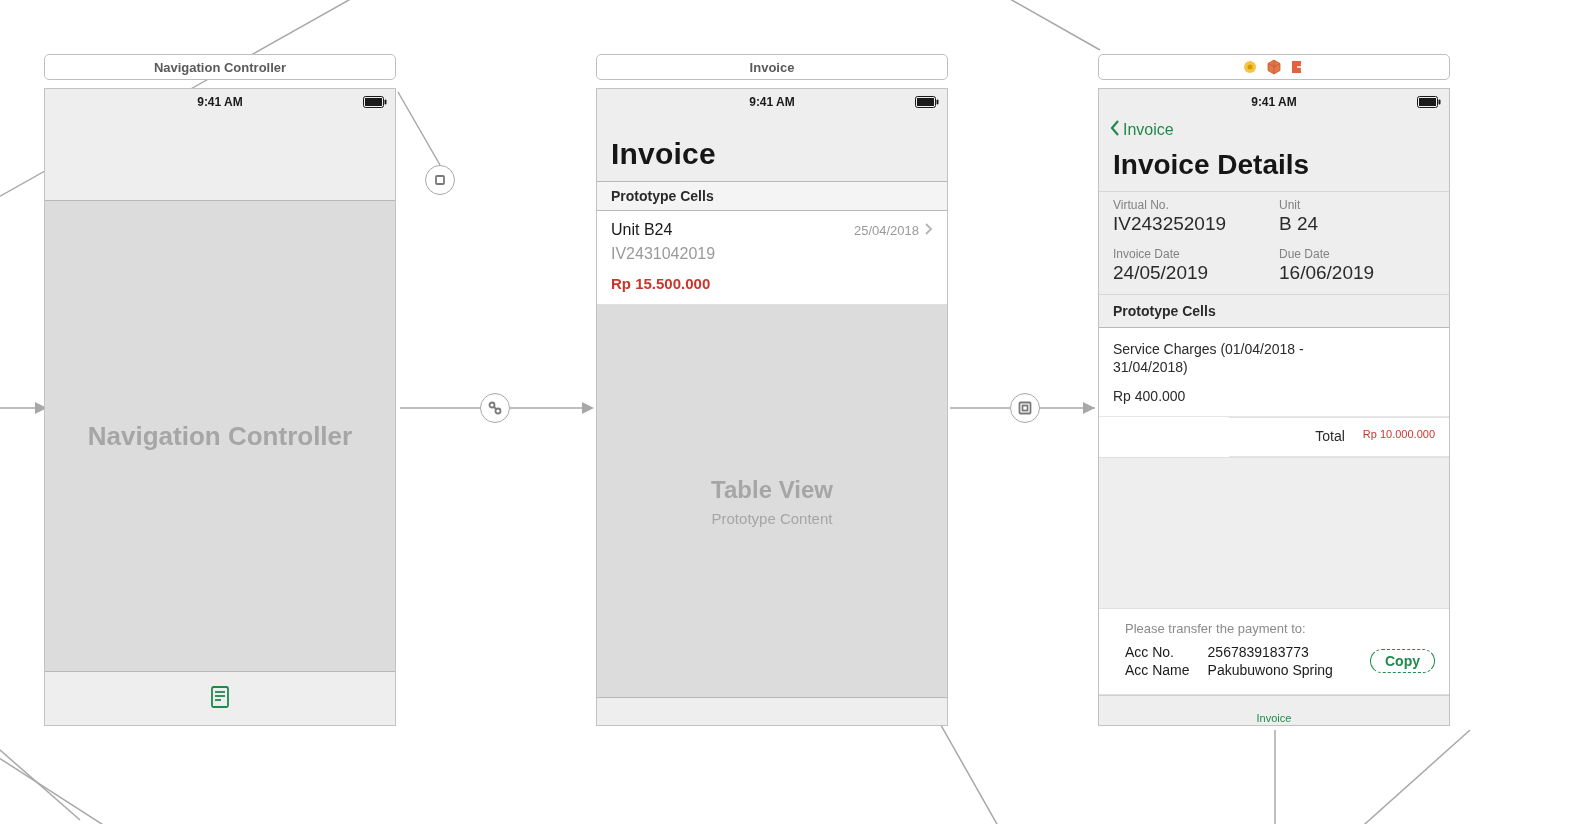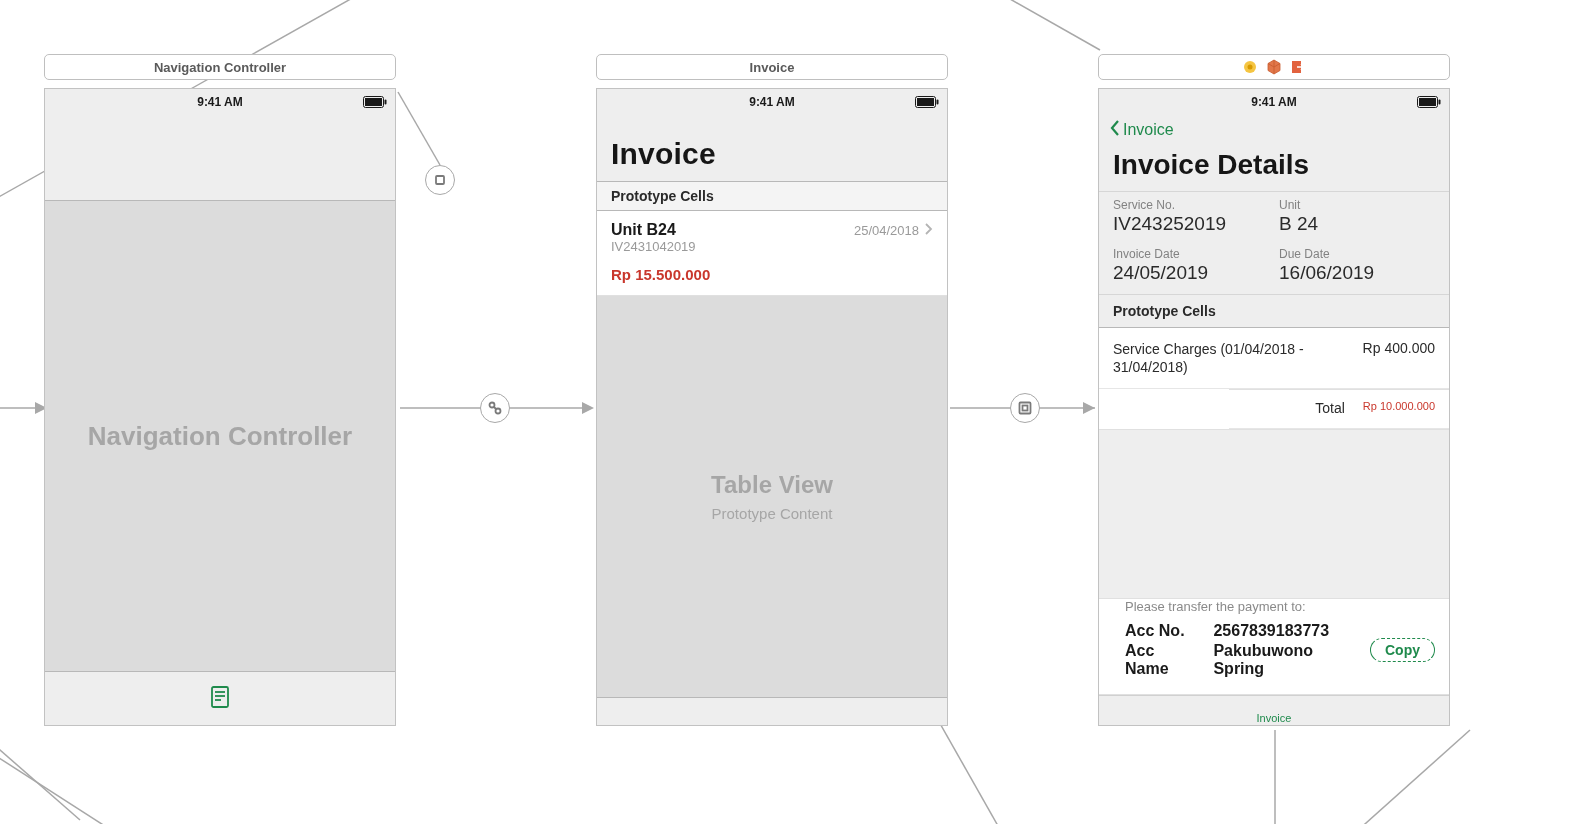--- a/index.html
+++ b/index.html
@@ -74,53 +74,53 @@
 .nc-main { flex: 1; background: #dcdcdc; display: flex; align-items: center; justify-content: center; }
 .nc-main-text { font-size: 26px; font-weight: 600; color: #a6a6a6; }
 .nc-tabbar { height: 54px; background: #eeeeee; border-top: 1px solid #b8b8b8; display: flex; align-items: center; justify-content: center; }
 .nc-tabbar svg { width: 26px; height: 26px; }
 
 
 .s2-head { background: #eeeeee; padding: 48px 14px 10px 14px; border-bottom: 1px solid #b8b8b8; }
 .s2-title { font-size: 30px; font-weight: 800; color: #161616; letter-spacing: 0.2px; }
 .s2-proto-head { background: #f4f4f4; border-bottom: 1px solid #b8b8b8; padding: 6px 14px; font-size: 14px; font-weight: 600; color: #2a2a2a; }
 .s2-cell { background: #ffffff; border-bottom: 1px solid #e0e0e0; padding: 10px 14px 12px 14px; display: flex; justify-content: space-between; align-items: flex-start; }
-.s2-cell-l .unit { font-size: 16px; font-weight: 700; color: #1a1a1a; }
-.s2-cell-l .inv { font-size: 13px; color: #9a9a9a; margin-top: 0; }
+.s2-cell-l .unit { font-size: 16px; font-weight: 400; color: #1a1a1a; }
+.s2-cell-l .inv { font-size: 16px; color: #9a9a9a; margin-top: 6px; }
 .s2-cell-l .amt { font-size: 15px; font-weight: 700; color: #c9372c; margin-top: 12px; }
 .s2-cell-r { display: flex; align-items: center; gap: 6px; color: #9a9a9a; font-size: 13px; margin-top: 2px; }
 .s2-cell-r svg { width: 8px; height: 12px; }
 .s2-tv-area { background: #dcdcdc; flex: 1; display: flex; flex-direction: column; align-items: center; justify-content: center; gap: 6px; }
 .s2-tv-t1 { font-size: 24px; font-weight: 600; color: #a6a6a6; }
 .s2-tv-t2 { font-size: 15px; color: #a6a6a6; }
 .s2-tabbar { height: 28px; background: #eeeeee; border-top: 1px solid #b8b8b8; }
 .s2-body { position: absolute; top: 0; left: 0; right: 0; bottom: 0; display: flex; flex-direction: column; }
 
 
 .s3-body { position: absolute; top: 0; left: 0; right: 0; bottom: 0; display: flex; flex-direction: column; background: #eeeeee; }
 .s3-nav { padding: 8px 12px 0 10px; display: flex; align-items: center; gap: 2px; color: #1f8a4c; font-size: 16px; }
 .s3-nav svg { width: 12px; height: 18px; }
 .s3-head { padding: 8px 14px 10px 14px; border-bottom: 1px solid #d6d6d6; }
 .s3-title { font-size: 28px; font-weight: 800; color: #161616; }
 .s3-meta { padding: 6px 14px 10px 14px; border-bottom: 1px solid #d6d6d6; display: grid; grid-template-columns: 1fr 1fr; row-gap: 12px; column-gap: 10px; }
 .s3-meta .lbl { font-size: 12px; color: #828282; }
 .s3-meta .val { font-size: 19px; color: #2a2a2a; margin-top: 1px; }
 .s3-proto-head { background: #eeeeee; border-bottom: 1px solid #b8b8b8; padding: 8px 14px; font-size: 14px; font-weight: 600; color: #2a2a2a; }
-.s3-item { background: #ffffff; padding: 12px 14px; display: flex; justify-content: space-between; gap: 12px; border-bottom: 1px solid #e6e6e6; }
+.s3-item { background: #ffffff; padding: 12px 14px; display: flex; justify-content: space-between; gap: 12px; border-bottom: 1px solid #e6e6e6; flex-direction: column; }
 .s3-item .desc { font-size: 14px; color: #2a2a2a; max-width: 200px; line-height: 1.3; }
 .s3-item .iamt { font-size: 14px; color: #2a2a2a; }
 .s3-total { background: #ffffff; padding: 10px 14px 12px; display: flex; justify-content: flex-end; gap: 18px; border-top: 1px solid #e0e0e0; margin-left: 130px; border-bottom: 1px solid #e6e6e6;}
 .s3-total .tl { font-size: 14px; color: #2a2a2a; }
 .s3-total .tv { font-size: 11px; font-weight: 400; color: #c9372c; }
 .s3-spacer { background: #eeeeee; flex: 1; min-height: 40px; border-top: 1px solid #e0e0e0;}
-.s3-pay { background: #ffffff; padding: 0 14px 16px 26px; border-top: 1px solid #e0e0e0; border-bottom: 1px solid #e0e0e0; margin-top: 12px;}
+.s3-pay { background: #ffffff; padding: 12px 14px 16px 26px; border-top: 1px solid #e0e0e0; border-bottom: 1px solid #e0e0e0; margin-top: 12px;}
 .s3-pay .hint { font-size: 13px; color: #8a8a8a; margin-bottom: 8px; }
 .s3-pay .bank { font-size: 15px; font-weight: 700; color: #1a1a1a; margin-bottom: 8px; }
 .s3-pay-row { display: flex; gap: 14px; }
-.s3-pay-grid { display: grid; grid-template-columns: auto auto; column-gap: 18px; row-gap: 2px; font-size: 16px; font-weight: 700; color: #1a1a1a; }
+.s3-pay-grid { display: grid; grid-template-columns: auto auto; column-gap: 18px; row-gap: 2px; font-size: 14px; font-weight: 400; color: #1a1a1a; }
 .s3-copy { margin-left: auto; align-self: center; }
 .s3-copy button { border: 1.5px solid #1f8a4c; color: #1f8a4c; background: #fff; border-radius: 14px; padding: 3px 14px; font-size: 14px; cursor: pointer; border-style: dashed solid dashed solid; font-weight: bold; }
 .s3-tabbar { height: 30px; background: #eeeeee; border-top: 1px solid #d0d0d0; display: flex; align-items: flex-end; justify-content: center; font-size: 11px; color: #1f8a4c; padding-bottom: 1px;}
 
 
 .segue { position: absolute; z-index: 1; }
 .segue-circle { width: 30px; height: 30px; border-radius: 50%; background: #ffffff; border: 1.5px solid #a8a8a8; display: flex; align-items: center; justify-content: center; }
 .segue-circle svg { width: 16px; height: 16px; stroke: #7a7a7a; fill: none; stroke-width: 1.8; }
 .arrowhead { fill: #a8a8a8; }
 
@@ -296,21 +296,21 @@
         <span><svg viewBox="0 0 12 18">
               <path d="M9 2 L3 9 L9 16" fill="none" stroke="#1f8a4c" stroke-width="2.2"></path>
             </svg></span>
         <span>Invoice</span>
       </div>
       <div class="s3-head">
         <div class="s3-title">Invoice Details</div>
       </div>
       <div class="s3-meta">
         <div>
-          <div class="lbl">Service No.</div>
+          <div class="lbl">Virtual No.</div>
           <div class="val">IV243252019</div>
         </div>
         <div>
           <div class="lbl">Unit</div>
           <div class="val">B 24</div>
         </div>
         <div>
           <div class="lbl">Invoice Date</div>
           <div class="val">24/05/2019</div>
         </div>

